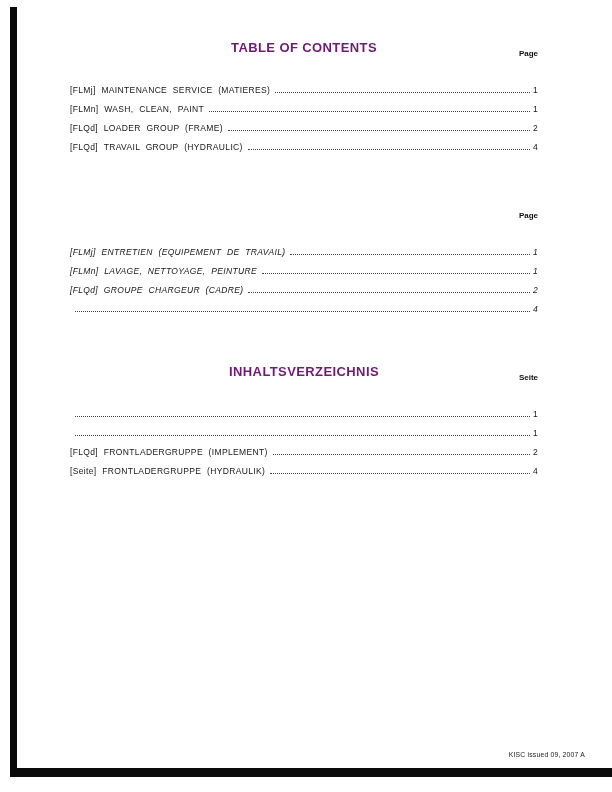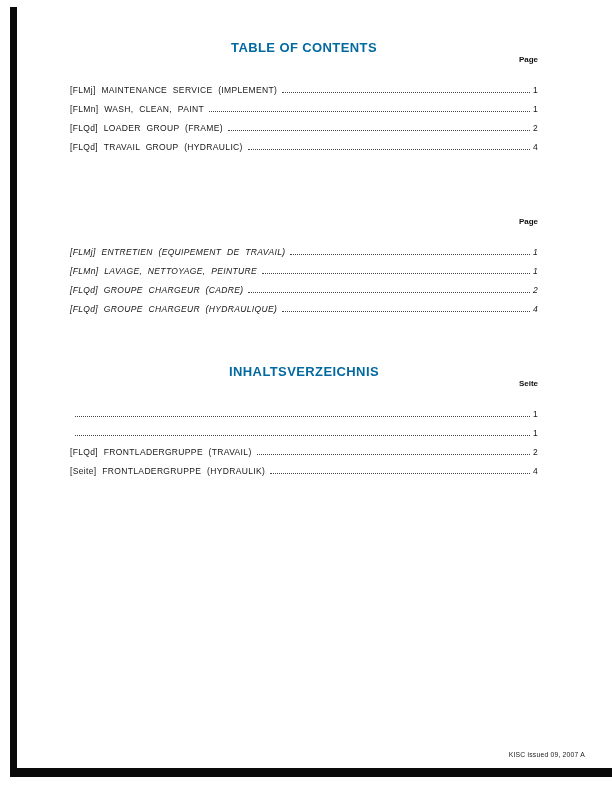--- a/index.html
+++ b/index.html
@@ -36,25 +36,25 @@
   .sec-1 { top: 38px; }
   .sec-2 { top: 200px; }
   .sec-3 { top: 362px; }
 
   .sec-head { position: relative; text-align: center; height: 18px; }
   .sec-title {
     display: inline-block;
     font-size: 13px;
     font-weight: bold;
     letter-spacing: 0.4px;
-    color: #0369a1;
+    color: #701a75;
   }
   .sec-pagelabel {
     position: absolute;
-    right: 0; top: 17px;
+    right: 0; top: 11px;
     font-size: 8px;
     font-weight: bold;
     color: #111;
   }
 
   .rows { margin-top: 27px; }
   .row {
     display: flex;
     align-items: flex-end;
     height: 12px;
@@ -97,21 +97,21 @@
 
   <div class="content">
 
     <div class="sec sec-1">
       <div class="sec-head">
         <div class="sec-title">TABLE OF CONTENTS</div>
         <div class="sec-pagelabel">Page</div>
       </div>
       <div class="rows">
         <div class="row">
-          <span class="lbl">[FLMj] MAINTENANCE SERVICE (IMPLEMENT)</span>
+          <span class="lbl">[FLMj] MAINTENANCE SERVICE (MATIERES)</span>
           <span class="leader"></span>
           <span class="pg">1</span>
         </div>
         <div class="row">
           <span class="lbl">[FLMn] WASH, CLEAN, PAINT</span>
           <span class="leader"></span>
           <span class="pg">1</span>
         </div>
         <div class="row">
           <span class="lbl">[FLQd] LOADER GROUP (FRAME)</span>
@@ -140,21 +140,20 @@
           <span class="lbl">[FLMn] LAVAGE, NETTOYAGE, PEINTURE</span>
           <span class="leader"></span>
           <span class="pg">1</span>
         </div>
         <div class="row">
           <span class="lbl">[FLQd] GROUPE CHARGEUR (CADRE)</span>
           <span class="leader"></span>
           <span class="pg">2</span>
         </div>
         <div class="row">
-          <span class="lbl">[FLQd] GROUPE CHARGEUR (HYDRAULIQUE)</span>
           <span class="leader"></span>
           <span class="pg">4</span>
         </div>
       </div>
     </div>
 
     <div class="sec sec-3">
       <div class="sec-head">
         <div class="sec-title">INHALTSVERZEICHNIS</div>
         <div class="sec-pagelabel">Seite</div>
@@ -162,21 +161,21 @@
       <div class="rows">
         <div class="row">
           <span class="leader"></span>
           <span class="pg">1</span>
         </div>
         <div class="row">
           <span class="leader"></span>
           <span class="pg">1</span>
         </div>
         <div class="row">
-          <span class="lbl">[FLQd] FRONTLADERGRUPPE (TRAVAIL)</span>
+          <span class="lbl">[FLQd] FRONTLADERGRUPPE (IMPLEMENT)</span>
           <span class="leader"></span>
           <span class="pg">2</span>
         </div>
         <div class="row">
           <span class="lbl">[Seite] FRONTLADERGRUPPE (HYDRAULIK)</span>
           <span class="leader"></span>
           <span class="pg">4</span>
         </div>
       </div>
     </div>

